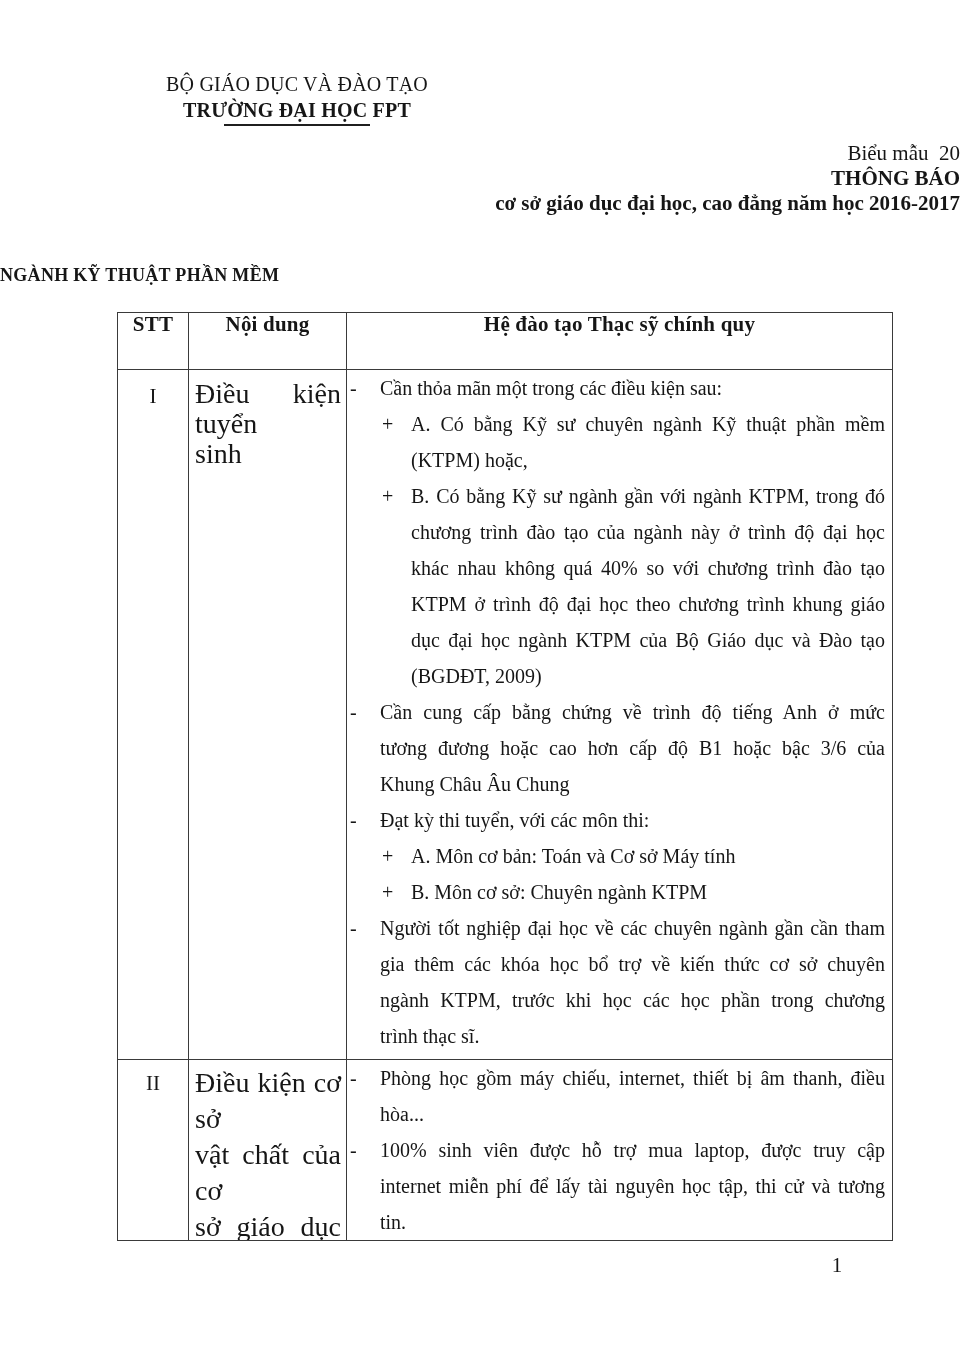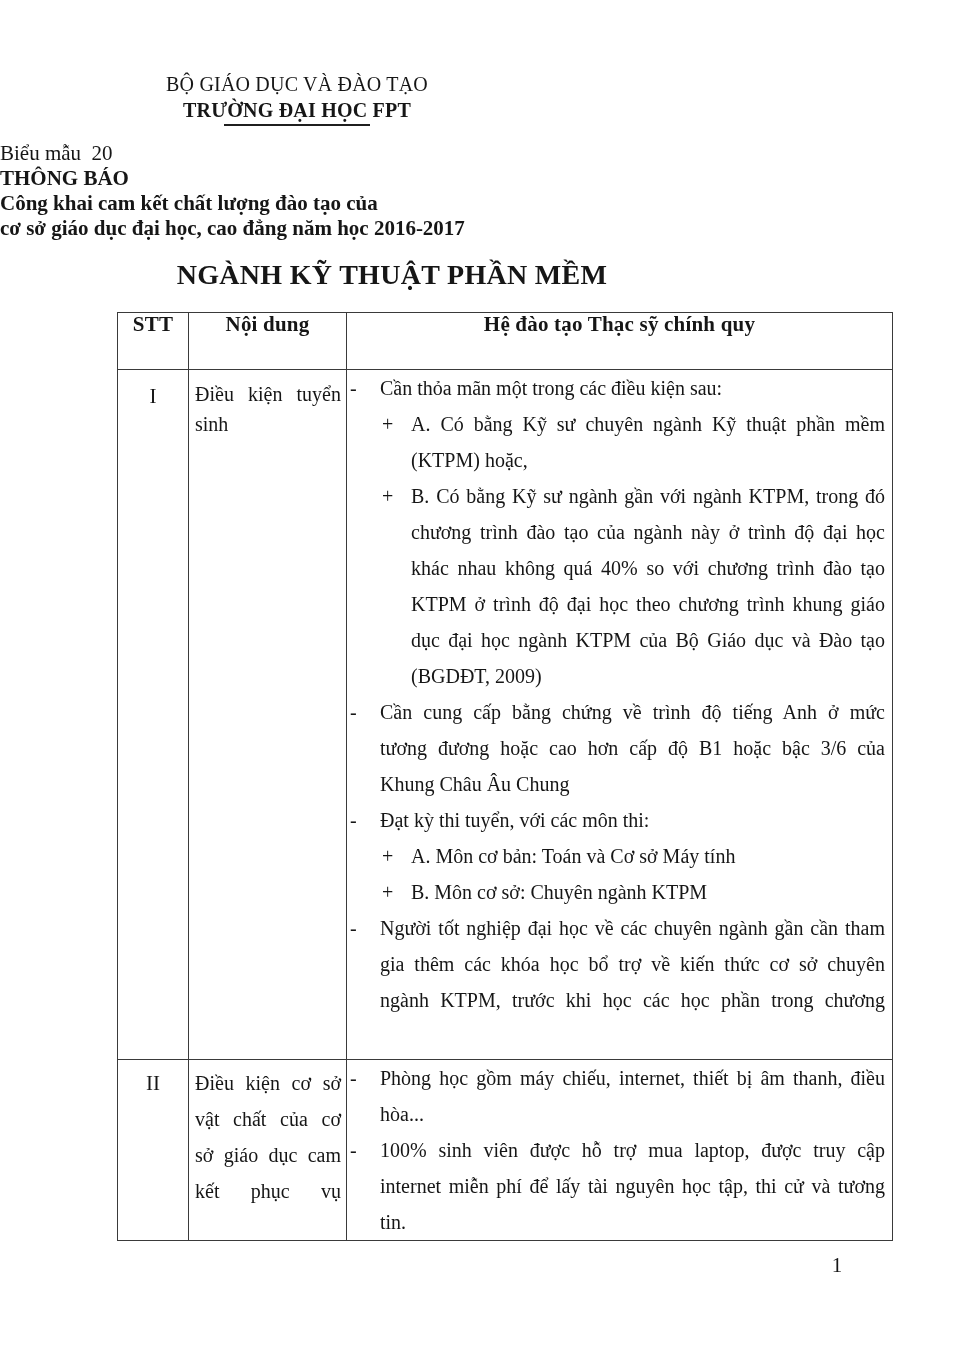--- a/index.html
+++ b/index.html
@@ -17,25 +17,25 @@
   .org {
     position:absolute; top:71px; left:150px; width:294px;
     text-align:center; font-size:20px; line-height:26px;
     letter-spacing:0.2px;
   }
   .rule { width:146px; height:2px; background:#1f1f1f; margin:1px auto 0; }
 
   
   .titles {
     position:absolute; top:141px; left:0; width:960px;
-    text-align:left; font-size:21px; line-height:25px;
+    text-align:right; font-size:21px; line-height:25px;
   }
   .major {
     position:absolute; top:262px; left:0; width:784px;
-    text-align:center; font-size:28px; line-height:26px;
+    font-size:18px; line-height:26px;
     letter-spacing:0.3px;
   }
 
   
   .tbl {
     position:absolute; top:312px; left:117px; width:776px;
     border:1.5px solid #3a3a3a;
     box-sizing:border-box;
   }
   .trow { display:flex; box-sizing:border-box; }
@@ -48,21 +48,21 @@
   .c2 { width:158px; border-left:1.5px solid #3a3a3a; }
   .c3 { flex:1; border-left:1.5px solid #3a3a3a; }
 
   .hc { font-weight:bold; font-size:21px; text-align:center; padding-top:1px; line-height:21px; letter-spacing:0.2px; }
   .hc3 { padding-top:1px; }
 
   .stt { text-align:center; font-size:21px; line-height:30px; }
   .r1 .stt { padding-top:11px; }
   .r2 .stt { padding-top:8px; }
 
-  .topic { font-size:20px; padding:0 5px 0 6px; }
+  .topic { font-size:28px; padding:0 5px 0 6px; }
   .r1 .topic { line-height:30px; padding-top:9px; }
   .r2 .topic { line-height:36px; padding-top:5px; }
 
   .content { font-size:20px; line-height:36px; padding:0 7px 0 3px; }
 
   .line { position:relative; }
   .lvl1 { padding-left:24px; }
   .lvl2 { padding-left:55px; }
   .marker { position:absolute; left:0; top:0; }
   .lvl2 .marker { left:32px; }
@@ -81,21 +81,20 @@
 
   <div class="org">
     <div>BỘ GIÁO DỤC VÀ ĐÀO TẠO</div>
     <div class="b">TRƯỜNG ĐẠI HỌC FPT</div>
     <div class="rule"></div>
   </div>
 
   <div class="titles">
     <div>Biểu mẫu&nbsp; 20</div>
     <div class="b">THÔNG BÁO</div>
-    <div class="b">Công khai cam kết chất lượng đào tạo của</div>
     <div class="b">cơ sở giáo dục đại học, cao đẳng năm học 2016-2017</div>
   </div>
 
   <div class="major b">NGÀNH KỸ THUẬT PHẦN MỀM</div>
 
   <div class="tbl">
     <div class="trow thead">
       <div class="c c1 hc">STT</div>
       <div class="c c2 hc">Nội dung</div>
       <div class="c c3 hc hc3">Hệ đào tạo Thạc sỹ chính quy</div>
@@ -172,20 +171,24 @@
             <span class="marker">-</span>
             <span class="txt stretch">Người tốt nghiệp đại học về các chuyên ngành gần cần tham</span>
           </div>
           <div class="line lvl1">
             <span class="marker"></span>
             <span class="txt stretch">gia thêm các khóa học bổ trợ về kiến thức cơ sở chuyên</span>
           </div>
           <div class="line lvl1">
             <span class="marker"></span>
             <span class="txt stretch">ngành KTPM, trước khi học các học phần trong chương</span>
+          </div>
+          <div class="line lvl1">
+            <span class="marker"></span>
+            <span class="txt">trình thạc sĩ.</span>
           </div>
         </div>
     </div>
 
     <div class="trow r2">
       <div class="c c1 stt">II</div>
       <div class="c c2 topic">
           <div class="tline stretch">Điều kiện cơ sở</div>
           <div class="tline stretch">vật chất của cơ</div>
           <div class="tline stretch">sở giáo dục cam</div>

